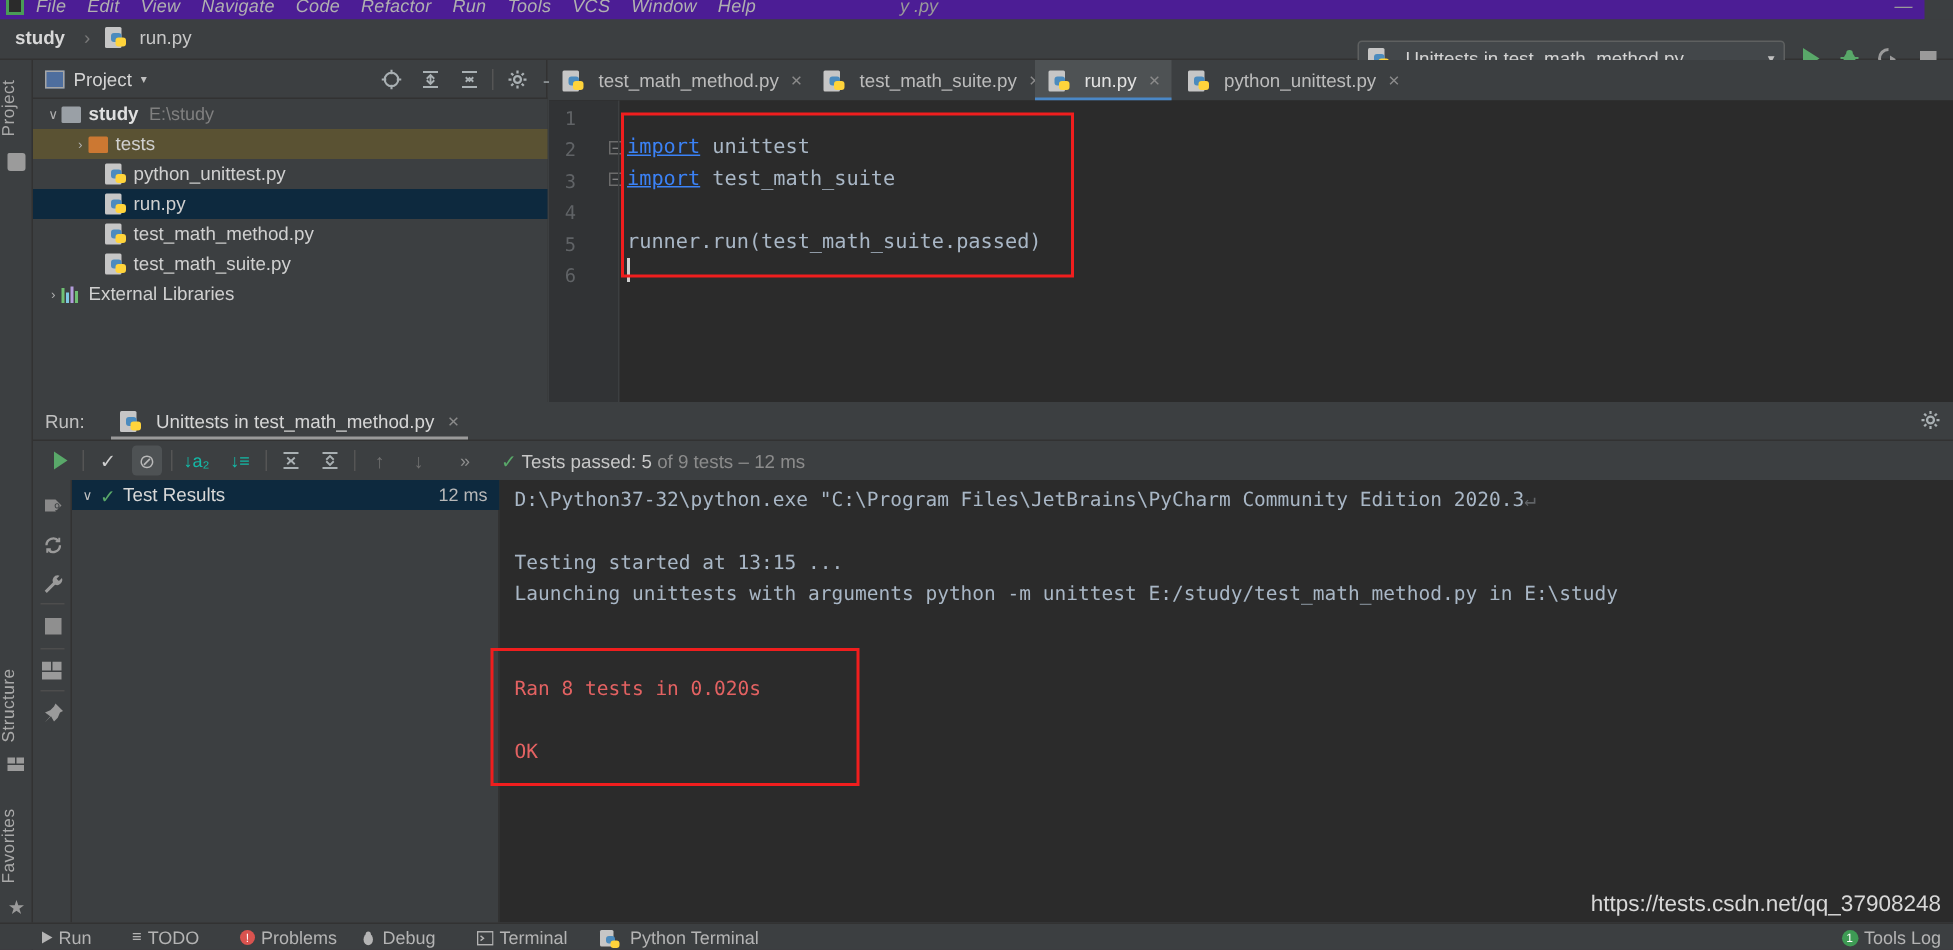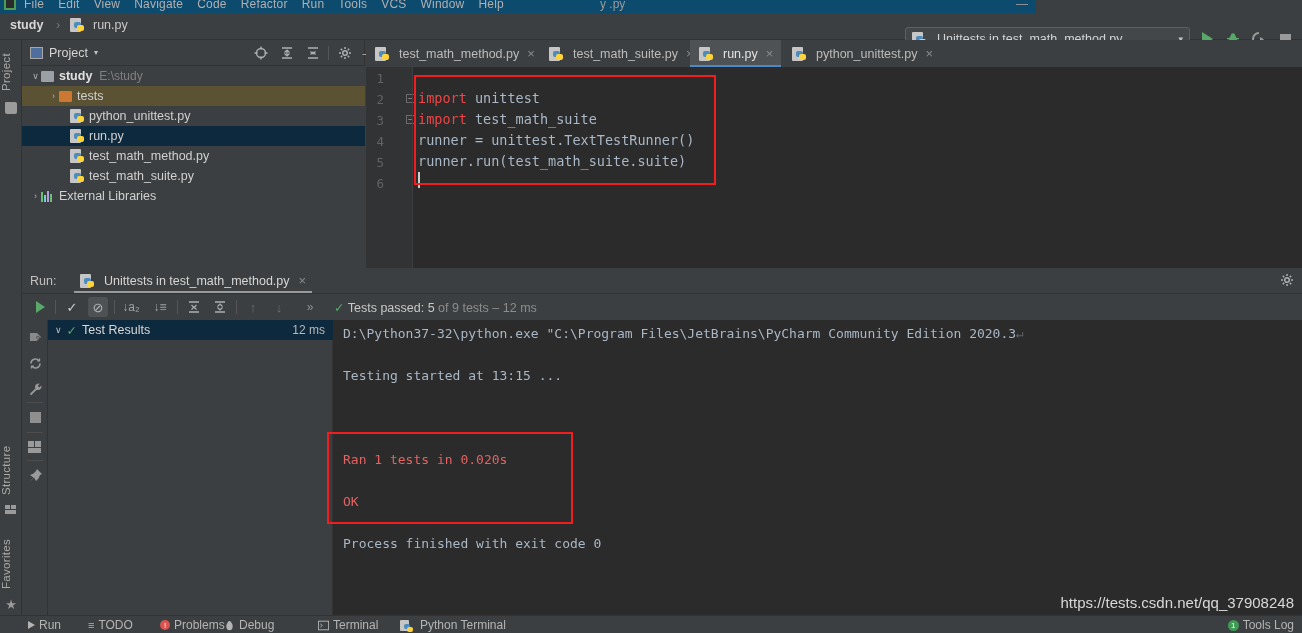--- a/index.html
+++ b/index.html
@@ -6,22 +6,22 @@
   html, body {
     width: 1302px; height: 633px;
     background: #3c3f41;
     font-family: "Liberation Sans", sans-serif;
     overflow: hidden;
   }
   body { position: relative; color: #bbbbbb; font-size: 12px; }
 
   
   #menubar {
-    position: absolute; left: 0; top: 0; width: 1036px; height: 13px;
-    background: #0c4a6e; overflow: hidden;
+    position: absolute; left: 0; top: 0; width: 1283px; height: 13px;
+    background: #4c1d95; overflow: hidden; font-style: italic;
   }
   #menubar .mb-logo {
     position: absolute; left: 4px; top: -2px; width: 12px; height: 12px;
     border: 2px solid #4a9c57; background: #2b2b2b;
   }
   #menubar .mb-items {
     position: absolute; left: 24px; top: -3px; white-space: nowrap;
     font-size: 12px; color: #b0b0b0; letter-spacing: .2px;
   }
   #menubar .mb-items span { margin-right: 14px; }
@@ -153,40 +153,40 @@
     font-family:"DejaVu Sans Mono", monospace; font-size:12.5px;
   }
   #gutter .ln { position:absolute; right:28px; text-align:right; }
   .fold { position:absolute; left:40px; width:9px;height:9px;border:1px solid #6b6b6b;color:#9a9a9a;
           font-size:8px;line-height:7px;text-align:center; }
   #codearea {
     position:absolute; left:46px; top:0; right:0; bottom:0;
     font-family:"DejaVu Sans Mono", monospace; font-size:13.5px;
   }
   #codearea .cl { position:absolute; left:6px; white-space:pre; }
-  .kw { color:#ef4444; }
+  .kw { color:#3b82f6;text-decoration:underline; }
   .pl { color:#a9b7c6; }
   #caret { position:absolute; width:1.5px; height:16px; background:#d0d0d0; }
   #edge { position:absolute; left:46px; top:0; width:1px; height:100%; background:#3c3f41; }
   .redbox { position:absolute; border:2px solid #f01e1e; pointer-events:none; }
 
   
   #runwin { position: absolute; left: 22px; top: 268px; right: 0; bottom: 18px; background:#3c3f41; }
   #runtabbar { position:absolute; left:0; top:0; right:0; height:26px; border-bottom:1px solid #323232;}
   #runtabbar .rlabel { position:absolute; left:8px; top:6px; font-size:12.5px; color:#c0c0c0; }
   #runtab {
     position:absolute; left:52px; top:2px; height:23px; display:flex; align-items:center; gap:5px;
     padding:0 6px; font-size:12.5px; color:#d6d6d6; border-bottom:2px solid #9a9a9a;
   }
   #runtab .x { color:#8b8b8b; font-size:13px; margin-left:4px; }
   #run-gear { position:absolute; right:8px; top:5px; color:#a9b0b3; font-size:14px; }
 
   #runtoolbar { position:absolute; left:0; top:26px; right:0; height:26px; }
   .rb { position:absolute; top:3px; width:20px;height:20px;display:flex;align-items:center;justify-content:center;
-        color:#a3a3a3; font-size:13px; }
+        color:#14b8a6; font-size:13px; }
   .rbdiv { position:absolute; top:6px; width:1px; height:14px; background:#555; }
   #tests-passed { position:absolute; left:312px; top:6px; font-size:12.5px; white-space:nowrap; }
   #tests-passed .ok { color:#59a869; }
   #tests-passed .lbl { color:#c8c8c8; }
   #tests-passed .num { color:#c8c8c8; }
   #tests-passed .dim { color:#8c8c8c; }
 
   #runleft { position:absolute; left:0; top:52px; width:26px; bottom:0; background:#3c3f41; border-right:1px solid #323232;}
   .lb { position:absolute; left:4px; width:18px;height:18px;display:flex;align-items:center;justify-content:center;color:#9a9a9a;font-size:13px;}
   .lbdiv { position:absolute; left:5px; width:16px; height:1px; background:#4d4d4d; }
@@ -203,21 +203,21 @@
   #console .cline { position:absolute; left:10px; white-space:pre; }
   .wrapmark { color:#606366; }
   .outred { color:#e36262; }
 
   
   #statusbar { position:absolute; left:0; bottom:0; width:1302px; height:18px; background:#3c3f41;
                border-top:1px solid #323232; }
   .sb { position:absolute; top:2px; display:flex; align-items:center; gap:4px;
         font-size:12px; color:#b4b4b4; }
   #sb-run{left:28px;} #sb-todo{left:88px;} #sb-problems{left:160px;}
-  #sb-debug{left:224px;} #sb-terminal{left:318px;} #sb-pyconsole{left:400px;}
+  #sb-debug{left:240px;} #sb-terminal{left:318px;} #sb-pyconsole{left:400px;}
   #sb-eventlog{right:8px;}
   .badge { width:11px;height:11px;border-radius:50%;background:#3e9b54;color:#fff;
            font-size:8px;display:flex;align-items:center;justify-content:center; }
   #watermark { position:absolute; right:8px; bottom:22px; font-size:15px; color:#d8d8d8;
                font-family:"Liberation Sans", sans-serif; }
 </style>
 </head>
 <body>
 
 <div id="menubar">
@@ -432,22 +432,21 @@
       <span class="ln" style="top:67px;">4</span>
       <span class="ln" style="top:88px;">5</span>
       <span class="ln" style="top:109px;">6</span>
       <span class="fold" style="top:27px;">−</span>
       <span class="fold" style="top:48px;">−</span>
     </div>
     <div id="edge"></div>
     <div id="codearea">
       <div class="cl" style="top:23px;"><span class="kw">import</span><span class="pl"> unittest</span></div>
       <div class="cl" style="top:44px;"><span class="kw">import</span><span class="pl"> test_math_suite</span></div>
-      <div class="cl pl" style="top:65px;">runner = unittest.TextTestRunner()</div>
-      <div class="cl pl" style="top:86px;">runner.run(test_math_suite.suite)</div>
+      <div class="cl pl" style="top:86px;">runner.run(test_math_suite.passed)</div>
       <div id="caret" style="left:6px; top:105px;"></div>
     </div>
     <div class="redbox" style="left:48px; top:8px; width:302px; height:110px;"></div>
   </div>
 </div>
 
 <div id="runwin">
   <div id="runtabbar">
     <span class="rlabel">Run:</span>
     <div id="runtab">
@@ -548,23 +547,23 @@
       <span style="font-size:9px;color:#c0c0c0;">∨</span>
       <span style="color:#59a869;">✓</span>
       <span>Test Results</span>
       <span class="dur">12 ms</span>
     </div>
   </div>
 
   <div id="console">
     <div class="cline" style="top:6px;"><span>D:\Python37-32\python.exe "C:\Program Files\JetBrains\PyCharm Community Edition 2020.3</span><span class="wrapmark">↵</span></div>
     <div class="cline" style="top:48px;">Testing started at 13:15 ...</div>
-    <div class="cline outred" style="top:132px;">Ran 1 tests in 0.020s</div>
+    <div class="cline" style="top:69px;">Launching unittests with arguments python -m unittest E:/study/test_math_method.py in E:\study</div>
+    <div class="cline outred" style="top:132px;">Ran 8 tests in 0.020s</div>
     <div class="cline outred" style="top:174px;">OK</div>
-    <div class="cline" style="top:216px;">Process finished with exit code 0</div>
     <div class="redbox" style="left:-6px; top:112px; width:246px; height:92px;"></div>
   </div>
 </div>
 
 <div id="watermark">https://tests.csdn.net/qq_37908248</div>
 
 <div id="statusbar">
   <span class="sb" id="sb-run">
     <span style="width:0;height:0;border-left:7px solid #b4b4b4;border-top:4px solid transparent;border-bottom:4px solid transparent;"></span>
     <span>Run</span>

